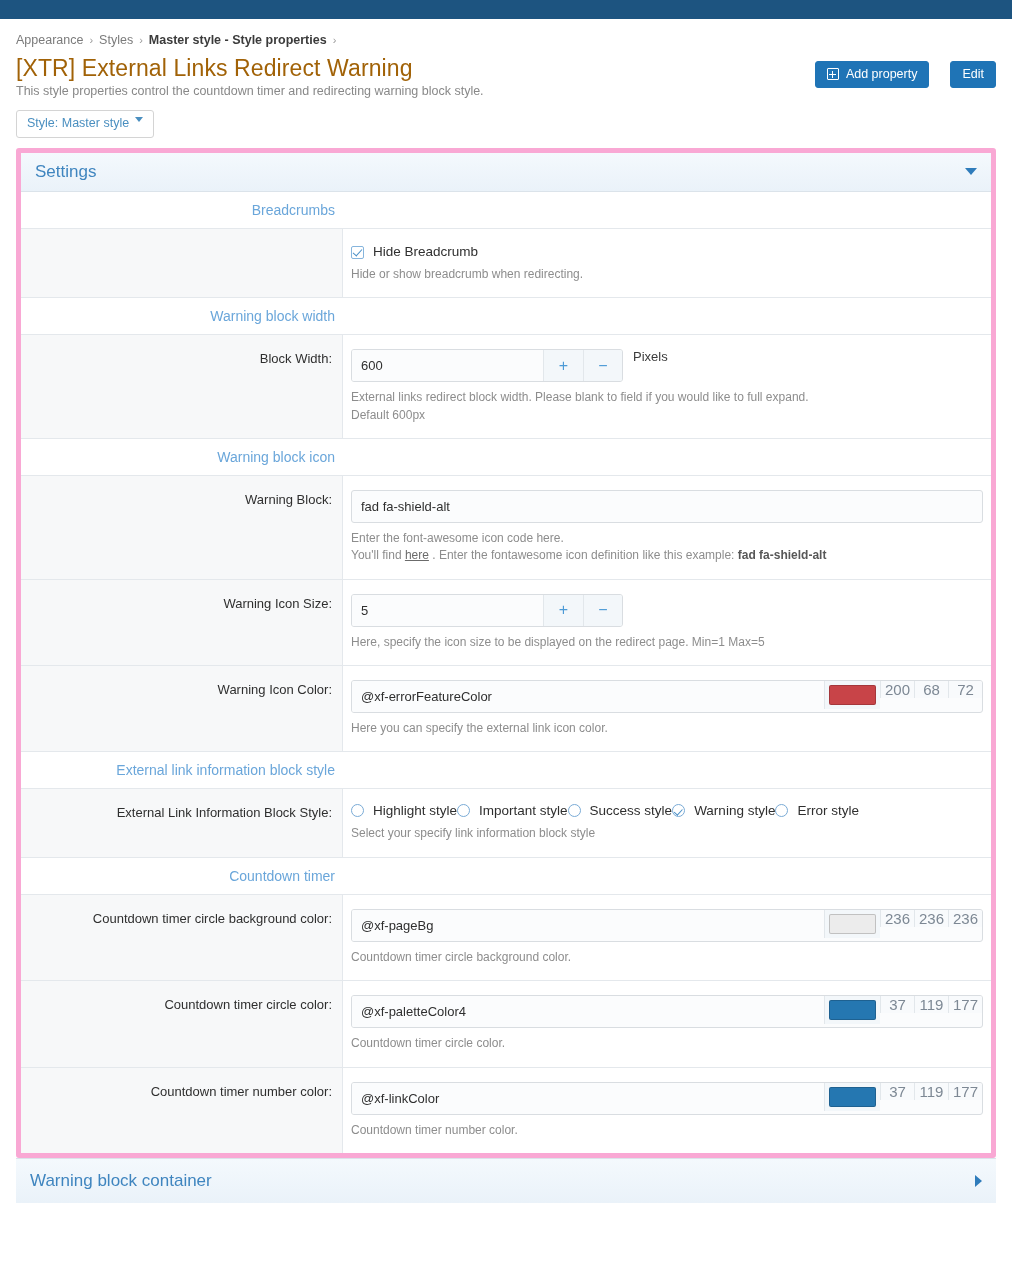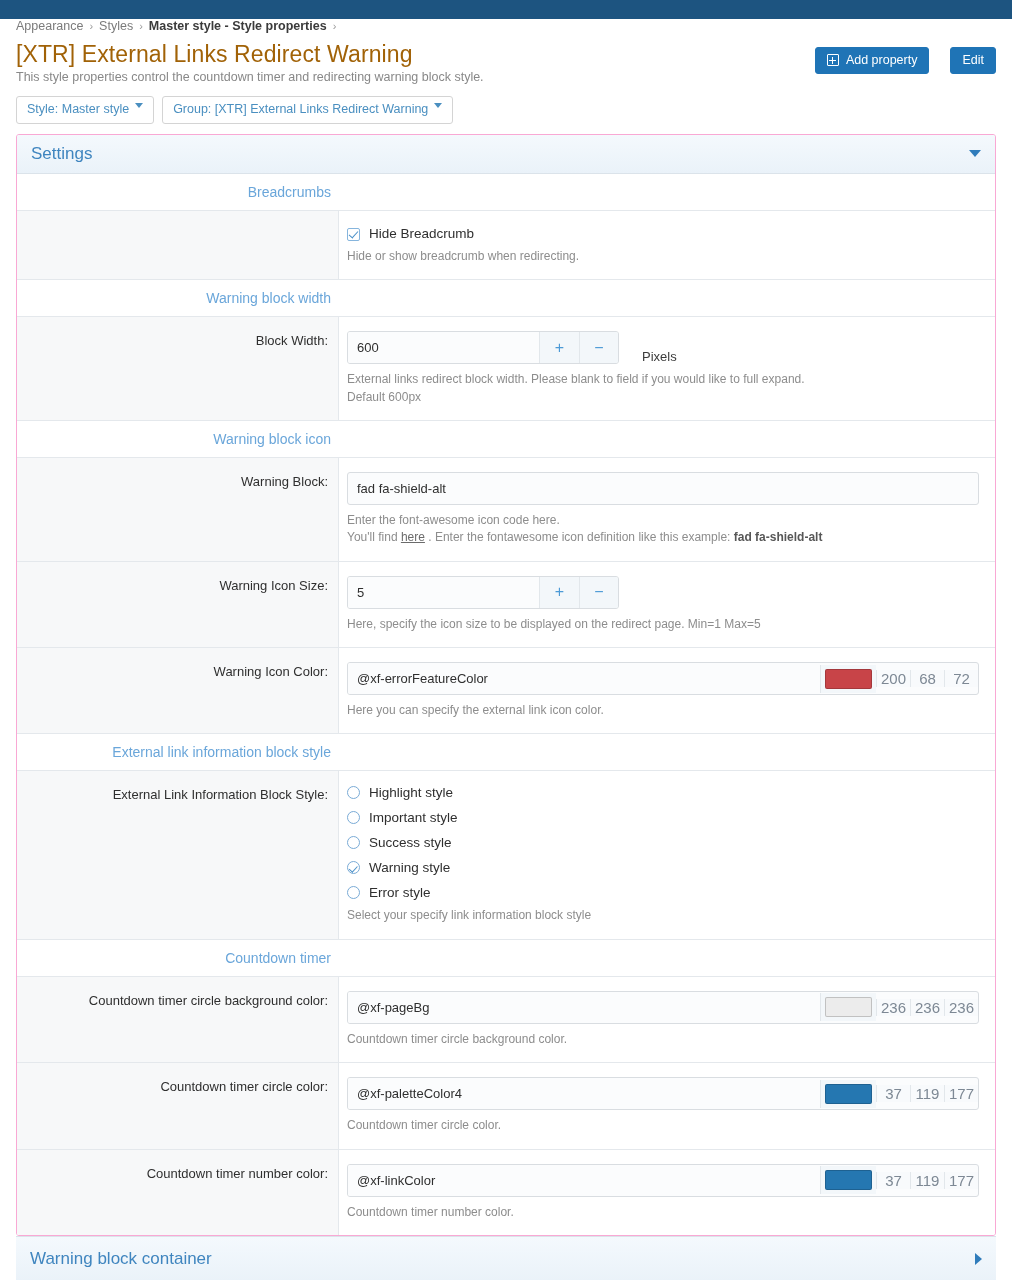--- a/index.html
+++ b/index.html
@@ -18,21 +18,21 @@
     background: #1d5480;
     width: 100%;
   }
   .page-wrap { padding: 0 16px; background: #fff; }
 
   
   .breadcrumb {
     display: flex; align-items: center;
     font-size: 12.5px;
     color: #7b7b7b;
-    padding: 0 0 4px 0;
+    padding: 14px 0 4px 0;
     gap: 6px;
   }
   .breadcrumb a { color: #7b7b7b; text-decoration: none; }
   .breadcrumb .crumb-strong { color: #3b3b3b; font-weight: bold; }
   .breadcrumb .sep { color: #9a9a9a; font-size: 11px; }
 
   
   .title-row { display: flex; align-items: flex-start; justify-content: space-between; }
   .title-left { flex: 1 1 auto; }
   h1.page-title {
@@ -87,21 +87,21 @@
   .caret-down {
     width: 0; height: 0;
     border-left: 4px solid transparent;
     border-right: 4px solid transparent;
     border-top: 5px solid #4a8fc0;
     display: inline-block;
   }
 
   
   .block {
-    border: 1px solid #f9a8d4;
+    border: 5px solid #f9a8d4;
     border-radius: 3px;
     background: #fff;
     overflow: hidden;
     margin-bottom: 0;
   }
   .block-header {
     background: linear-gradient(#f4f9fd, #eaf2f9);
     border-bottom: 1px solid #dbe3ea;
     padding: 9px 14px;
     display: flex; align-items: center; justify-content: space-between;
@@ -174,21 +174,21 @@
     border-radius: 3px;
     font-size: 13px;
     color: #2f2f2f;
     padding: 8px 9px;
     font-family: "Liberation Sans", sans-serif;
     outline: none;
     width: 100%;
   }
   .input-wide { width: 632px; }
 
-  .stepper-wrap { display: flex; align-items: flex-end; gap: 23px; }
+  .stepper-wrap { display: flex; align-items: flex-start; gap: 10px; }
   .stepper {
     display: flex; align-items: stretch;
     border: 1px solid #d9dde1;
     border-radius: 3px;
     overflow: hidden;
     width: 272px;
     background: #fbfcfd;
   }
   .stepper input {
     border: none; background: #fbfcfd;
@@ -203,21 +203,21 @@
     color: #4c9ad6;
     font-size: 16px;
     display: flex; align-items: center; justify-content: center;
     cursor: pointer;
     user-select: none;
   }
   .units { font-size: 13px; color: #3b3b3b; }
 
   
   .color-field {
-    display: flex; align-items: center;
+    display: flex; align-items: flex-start;
     border: 1px solid #d9dde1;
     border-radius: 3px;
     overflow: hidden;
     width: 632px;
     background: #fbfcfd;
   }
   .color-field .cf-text {
     flex: 1 1 auto;
     border: none; background: #fbfcfd;
     padding: 8px 9px; font-size: 13px; color: #2f2f2f;
@@ -259,21 +259,21 @@
     content: "";
     position: absolute;
     left: 3px; top: 0px;
     width: 4px; height: 8px;
     border: solid #4a90c8;
     border-width: 0 1.6px 1.6px 0;
     transform: rotate(42deg);
   }
   .check-label { font-size: 13.5px; color: #2f2f2f; }
 
-  .radio-list { display: flex; flex-direction: column; gap: 10px; }
+  .radio-list { display: flex; flex-direction: row; }
   .radio-line { display: flex; align-items: center; gap: 9px; }
   .rbox {
     width: 13px; height: 13px; flex: 0 0 13px;
     border: 1px solid #7aabd6;
     border-radius: 50%;
     background: #fff;
     position: relative;
   }
   .rbox.checked::after {
     content: "";
@@ -326,24 +326,20 @@
         <span>Edit</span>
       </button>
     </div>
   </div>
 
   <div class="filterbar">
     <button class="filter-btn">
       <span>Style: Master style</span>
       <span class="caret-down"></span>
     </button>
-    <button class="filter-btn">
-      <span>Group: [XTR] External Links Redirect Warning</span>
-      <span class="caret-down"></span>
-    </button>
   </div>
 
   <div class="block">
     <div class="block-header">
       <span class="bh-title">Settings</span>
       <span class="tri-down"></span>
     </div>
     <div id="sections-host">
         <div class="section-head">
           <div class="sh-inner">Breadcrumbs</div>

